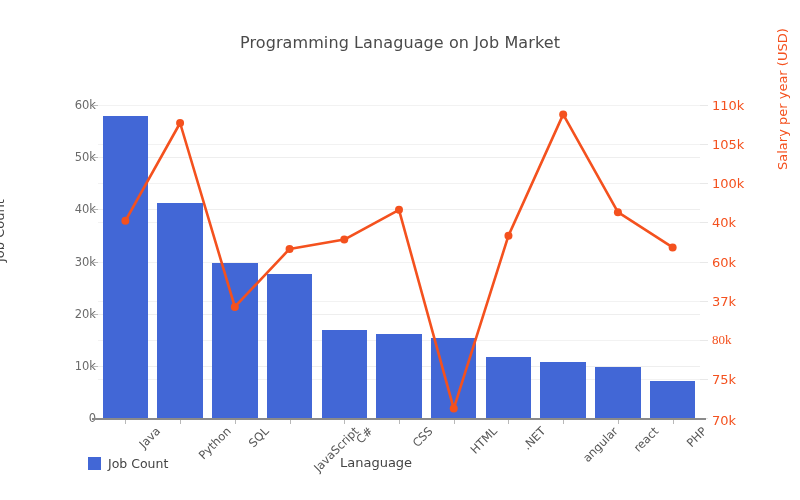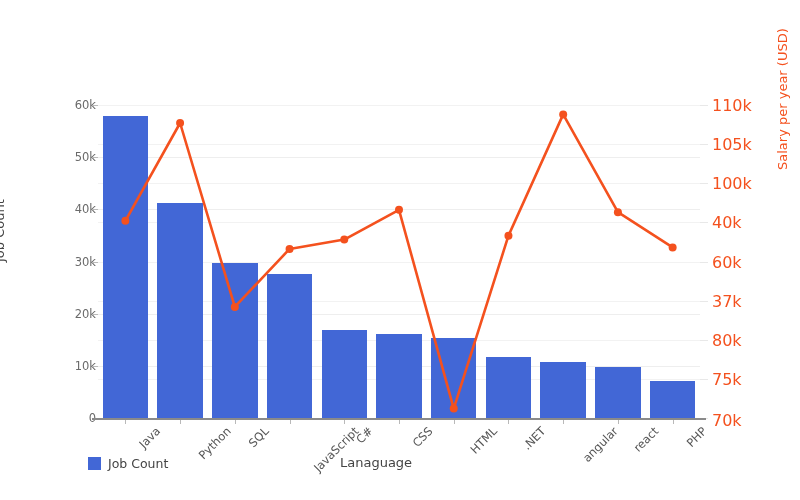--- a/index.html
+++ b/index.html
@@ -67,21 +67,21 @@
   .ytick-left-mark {
     position: absolute;
     left: 92px;
     width: 6px;
     height: 1px;
     background: #b9b9b9;
   }
   .ytick-right {
     position: absolute;
     left: 712px;
-    font-size: 16px;
+    font-size: 13px;
     color: #f4511e;
     transform: translateY(-50%);
     white-space: nowrap;
   }
   .ytick-right-mark {
     position: absolute;
     left: 700px;
     width: 8px;
     height: 1px;
     background: #e8e8e8;
@@ -189,20 +189,21 @@
     height: 8px;
     border-radius: 50%;
     background: #f4511e;
   }
 </style>
 </head>
 <body>
 
 <div id="chart-root">
 
+  <div class="chart-title">Programming Lanaguage on Job Market</div>
 
   <div id="grid-left">
       <div class="gridline" style="top: 418px; position: absolute; left: 98px;"></div>
       <div class="gridline" style="top: 365.833px; position: absolute; left: 98px;"></div>
       <div class="gridline" style="top: 313.667px; position: absolute; left: 98px;"></div>
       <div class="gridline" style="top: 261.5px; position: absolute; left: 98px;"></div>
       <div class="gridline" style="top: 209.333px; position: absolute; left: 98px;"></div>
       <div class="gridline" style="top: 157.167px; position: absolute; left: 98px;"></div>
       <div class="gridline" style="top: 105px; position: absolute; left: 98px;"></div>
     </div>
@@ -232,21 +233,21 @@
       <div class="ytick-left" style="top: 157.167px;">50k</div>
       <div class="ytick-left-mark" style="top: 157.167px;"></div>
       <div class="ytick-left" style="top: 105px;">60k</div>
       <div class="ytick-left-mark" style="top: 105px;"></div>
     </div>
   <div id="yticks-right">
       <div class="ytick-right" style="top: 420px;">70k</div>
       <div class="ytick-right-mark" style="top: 418px;"></div>
       <div class="ytick-right" style="top: 378.875px;">75k</div>
       <div class="ytick-right-mark" style="top: 378.875px;"></div>
-      <div class="ytick-right" style="top: 339.75px;">80k</div>
+      <div class="ytick-right" style="top: 339.75px; font-family: Liberation Serif, serif;">80k</div>
       <div class="ytick-right-mark" style="top: 339.75px;"></div>
       <div class="ytick-right" style="top: 300.625px;">37k</div>
       <div class="ytick-right-mark" style="top: 300.625px;"></div>
       <div class="ytick-right" style="top: 261.5px;">60k</div>
       <div class="ytick-right-mark" style="top: 261.5px;"></div>
       <div class="ytick-right" style="top: 222.375px;">40k</div>
       <div class="ytick-right-mark" style="top: 222.375px;"></div>
       <div class="ytick-right" style="top: 183.25px;">100k</div>
       <div class="ytick-right-mark" style="top: 183.25px;"></div>
       <div class="ytick-right" style="top: 144.125px;">105k</div>

